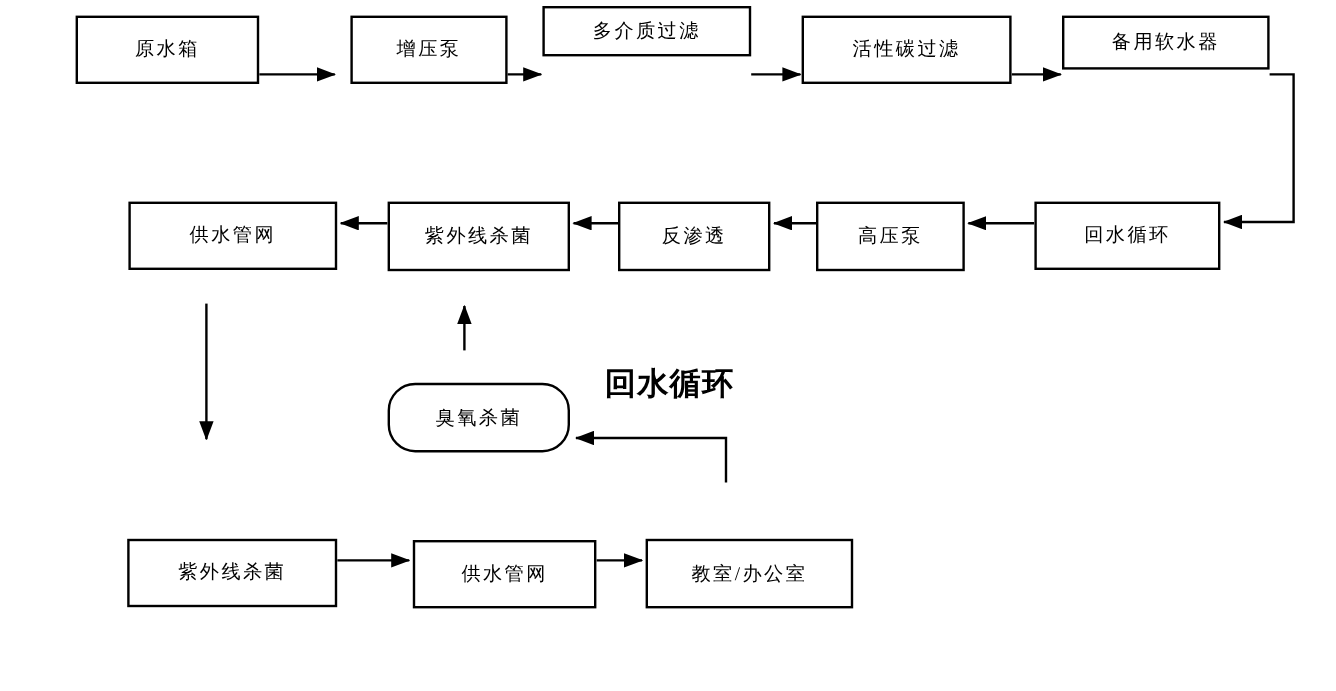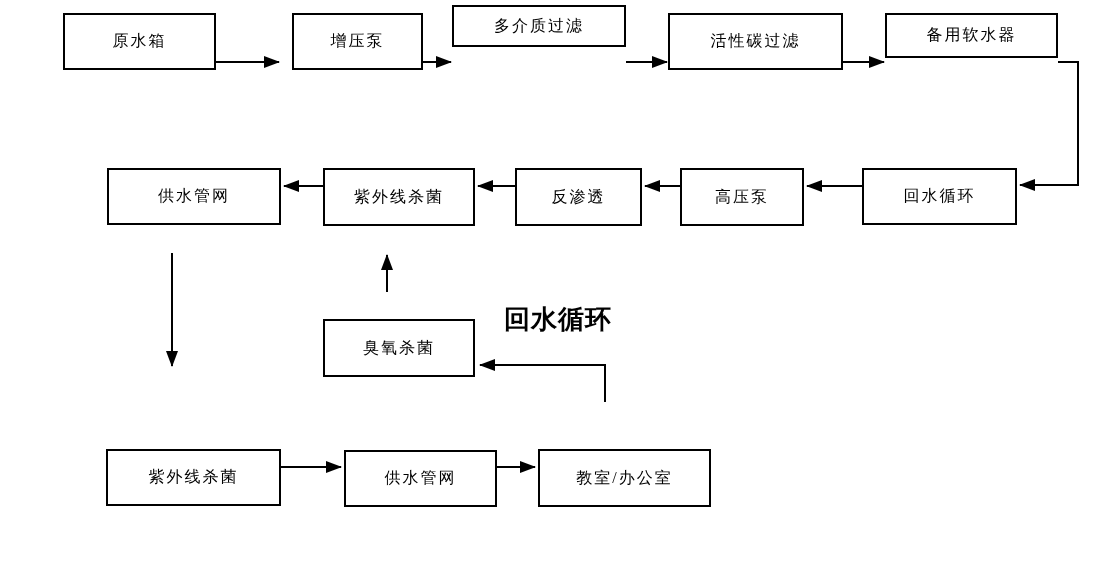--- a/index.html
+++ b/index.html
@@ -86,20 +86,20 @@
   <div class="node" style="left:452px; top:5px; width:174px; height:42px;">多介质过滤</div>
   <div class="node" style="left:668px; top:13px; width:175px; height:57px;">活性碳过滤</div>
   <div class="node" style="left:885px; top:13px; width:173px; height:45px;">备用软水器</div>
 
   <div class="node" style="left:107px; top:168px; width:174px; height:57px;">供水管网</div>
   <div class="node" style="left:323px; top:168px; width:152px; height:58px;">紫外线杀菌</div>
   <div class="node" style="left:515px; top:168px; width:127px; height:58px;">反渗透</div>
   <div class="node" style="left:680px; top:168px; width:124px; height:58px;">高压泵</div>
   <div class="node" style="left:862px; top:168px; width:155px; height:57px;">回水循环</div>
 
-  <div class="node" style="left:323px; top:319px; width:152px; height:58px;">臭氧杀菌</div>
+  <div class="node" style="left:323px; top:319px; width:152px; height:58px;border-radius:23px;">臭氧杀菌</div>
   <div class="free-label" style="left:504px; top:302px;">回水循环</div>
 
   <div class="node" style="left:106px; top:449px; width:175px; height:57px;">紫外线杀菌</div>
   <div class="node" style="left:344px; top:450px; width:153px; height:57px;">供水管网</div>
   <div class="node" style="left:538px; top:449px; width:173px; height:58px;">教室/办公室</div>
 
 </div>
 
 </body></html>

